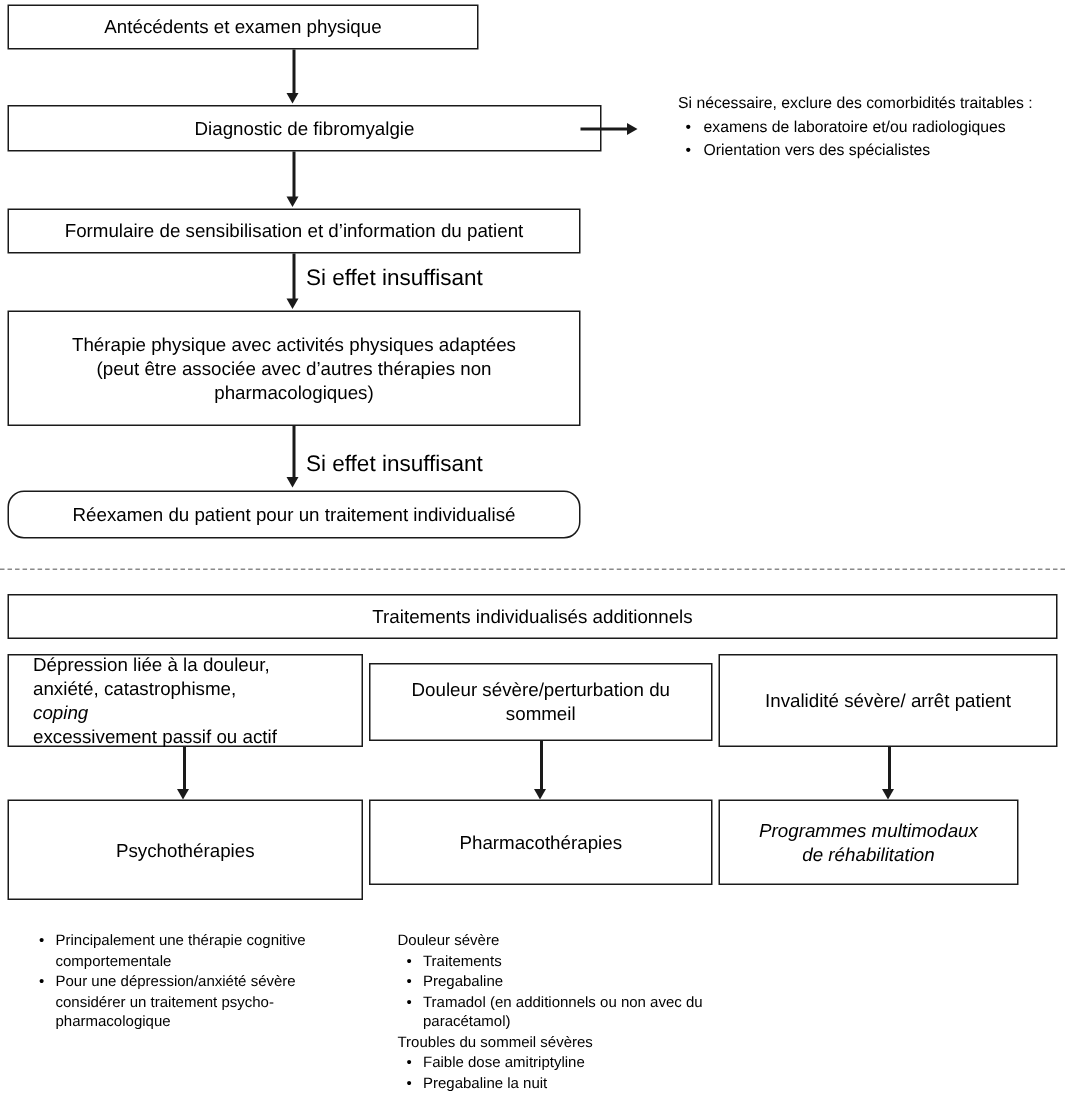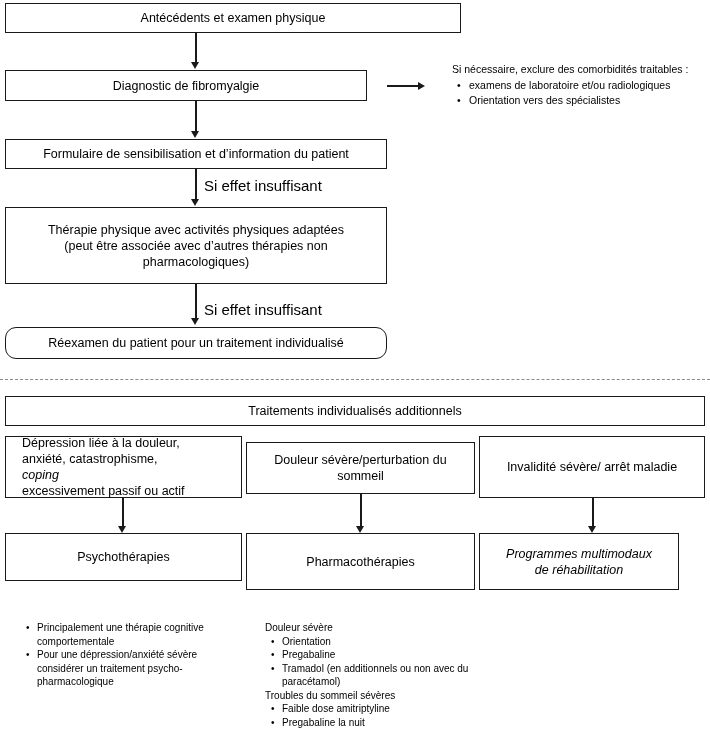--- a/index.html
+++ b/index.html
@@ -95,28 +95,28 @@
   .footnote ul.bullets li:before {
     left: -11px;
   }
   .ital { font-style: italic; }
 </style>
 </head>
 <body>
 
 <div class="canvas">
 
-  <div class="box" style="left:5px; top:3px; width:456px; height:30px;">
+  <div class="box" style="left:5px; top:3px; width:314px; height:30px;">
     <span>Antécédents et examen physique</span>
   </div>
 
   <div class="arrow-line" style="left:195px; top:33px; width:1.5px; height:31px;"></div>
   <div class="arrow-head-down" style="left:191.3px; top:62px;"></div>
 
-  <div class="box" style="left:5px; top:70px; width:362px; height:31px;">
+  <div class="box" style="left:5px; top:70px; width:396px; height:31px;">
     <span>Diagnostic de fibromyalgie</span>
   </div>
 
   <div class="arrow-line" style="left:387px; top:85px; width:33px; height:1.5px;"></div>
   <div class="arrow-head-right" style="left:418px; top:82px;"></div>
 
   <div class="note" style="left:452px; top:62px; width:266px;">
     <div class="note-title">Si nécessaire, exclure des comorbidités traitables :</div>
     <ul class="bullets">
       <li>examens de laboratoire et/ou radiologiques</li>
@@ -163,33 +163,33 @@
       </span>
     <span>excessivement passif ou actif</span>
   </div>
 
   <div class="box" style="left:246px; top:442px; width:229px; height:52px; flex-direction:column;">
     <span>Douleur sévère/perturbation du</span>
     <span>sommeil</span>
   </div>
 
   <div class="box" style="left:479px; top:436px; width:226px; height:62px;">
-    <span>Invalidité sévère/ arrêt maladie</span>
+    <span>Invalidité sévère/ arrêt patient</span>
   </div>
 
   <div class="arrow-line" style="left:122px; top:498px; width:1.5px; height:30px;"></div>
   <div class="arrow-head-down" style="left:118.3px; top:526px;"></div>
 
   <div class="arrow-line" style="left:360px; top:494px; width:1.5px; height:34px;"></div>
   <div class="arrow-head-down" style="left:356.3px; top:526px;"></div>
 
   <div class="arrow-line" style="left:592px; top:498px; width:1.5px; height:30px;"></div>
   <div class="arrow-head-down" style="left:588.3px; top:526px;"></div>
 
-  <div class="box" style="left:5px; top:533px; width:237px; height:48px;">
+  <div class="box" style="left:5px; top:533px; width:237px; height:67px;">
     <span>Psychothérapies</span>
   </div>
 
   <div class="box" style="left:246px; top:533px; width:229px; height:57px;">
     <span>Pharmacothérapies</span>
   </div>
 
   <div class="box" style="left:479px; top:533px; width:200px; height:57px; flex-direction:column;font-style:italic;">
     <span>Programmes multimodaux</span>
     <span>de réhabilitation</span>
@@ -198,21 +198,21 @@
   <div class="footnote" style="left:20px; top:621px; width:215px;">
     <ul class="bullets">
       <li>Principalement une thérapie cognitive comportementale</li>
       <li>Pour une dépression/anxiété sévère considérer un traitement psycho-pharmacologique</li>
     </ul>
   </div>
 
   <div class="footnote" style="left:265px; top:621px; width:215px;">
     <div>Douleur sévère</div>
     <ul class="bullets">
-      <li>Orientation</li>
+      <li>Traitements</li>
       <li>Pregabaline</li>
       <li>Tramadol (en additionnels ou non avec du paracétamol)</li>
     </ul>
     <div>Troubles du sommeil sévères</div>
     <ul class="bullets">
       <li>Faible dose amitriptyline</li>
       <li>Pregabaline la nuit</li>
     </ul>
   </div>
 

